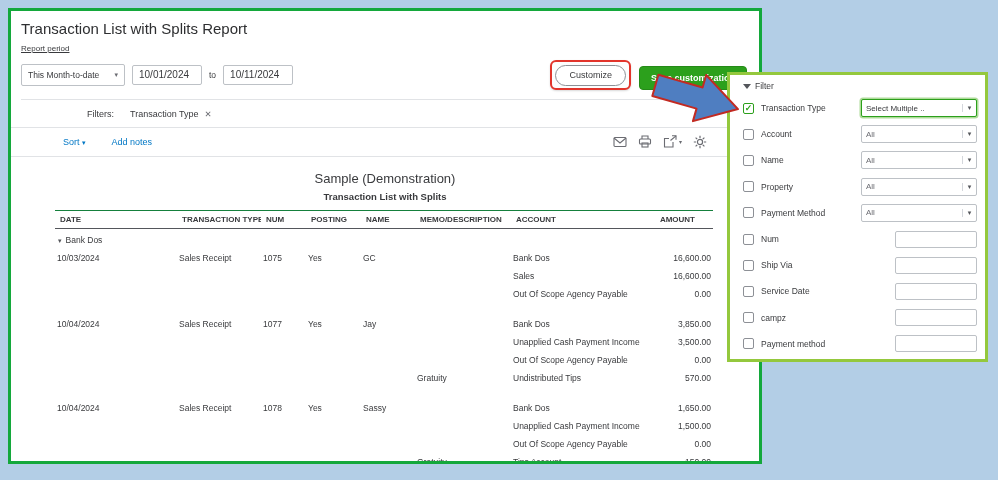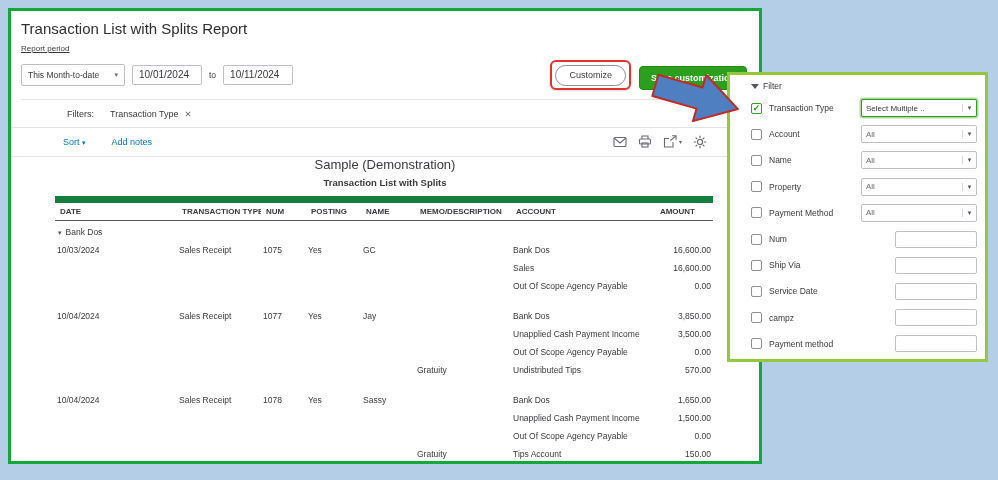--- a/index.html
+++ b/index.html
@@ -44,42 +44,42 @@
     background: #fff; border: 1px solid #8d9096; border-radius: 11px;
     font-family: "Liberation Sans", sans-serif; cursor: pointer;
   }
   .save-btn {
     height: 24px; padding: 0 11px; font-size: 9px; font-weight: bold; color: #fff;
     background: #2ca01c; border: 1px solid #258a18; border-radius: 4px;
     font-family: "Liberation Sans", sans-serif; cursor: pointer;
   }
   .hr { border-top: 1px solid #e1e3e6; margin-top: 9px; }
 
-  .filters-row { display: flex; align-items: flex-end; padding: 9px 12px 8px 56px; font-size: 9px; }
+  .filters-row { display: flex; align-items: flex-end; padding: 9px 12px 8px 76px; font-size: 9px; }
   .filters-label { color: #393a3d; }
   .filter-chip { margin-left: 16px; display: flex; align-items: center; }
   .chip-x { margin-left: 6px; font-size: 8.5px; color: #6b6c72; cursor: pointer; }
 
   .toolbar-row { display: flex; align-items: center; padding: 7px 12px 7px 52px; font-size: 9px; }
   .link { color: #0077c5; cursor: pointer; }
   .link .caret { font-size: 7px; }
   .addnotes { margin-left: 26px; }
   .icon-group { margin-left: auto; margin-right: 40px; display: flex; align-items: center; gap: 11px; }
   .tool-icon { display: flex; align-items: center; cursor: pointer; }
   .tool-icon svg { display: block; }
   .tool-icon .mini-caret { font-size: 6px; color: #6b6c72; margin-left: 2px; }
 
-  .report-area { }
+  .report-area { padding-top: 14px; }
   .report-company { text-align: center; font-size: 13px; color: #393a3d; }
   .report-title { text-align: center; font-size: 9.5px; font-weight: bold; margin-top: 5px; }
 
   table.report { border-collapse: collapse; margin: 8px 0 0 44px; width: 658px; table-layout: fixed; }
   table.report th {
     font-size: 8px; font-weight: bold; text-align: left; color: #393a3d;
-    border-top: 7px solid #15803d; border-bottom: 1px solid #54565b;
+    border-top: 1px solid #15803d; border-bottom: 1px solid #54565b;
     padding: 4px 2px 4px 5px; white-space: nowrap; overflow: hidden;
   }
   table.report th.col-amount { text-align: right; padding-right: 18px; }
   table.report td {
     font-size: 8.5px; padding: 4px 2px; color: #393a3d; white-space: nowrap; overflow: hidden;
   }
   td.col-date { padding-left: 18px; }
   td.col-amount { text-align: right; padding-right: 18px; }
   tr.group-row td { padding: 6px 0 4px 3px; font-size: 8.5px; }
   tr.group-row .caret { font-size: 7px; color: #54565b; margin-right: 4px; }
@@ -87,21 +87,21 @@
 
   
   .callout-arrow { position: absolute; left: 650px; top: 66px; z-index: 6; pointer-events: none; }
 
   
   .filter-panel {
     position: absolute; left: 727px; top: 72px;
     width: 261px; height: 290px;
     background: #fff; border: 3px solid #94c83d;
     z-index: 5;
-    padding: 6px 8px 0 21px;
+    padding: 6px 8px 0 13px;
   }
   .filter-header { display: flex; align-items: center; font-size: 8.5px; color: #393a3d; margin-bottom: 4px; cursor: pointer; }
   .tri { width: 0; height: 0; border-left: 4px solid transparent; border-right: 4px solid transparent; border-top: 5px solid #54565b; margin-right: 4px; }
   .f-row { display: flex; align-items: center; height: 26.2px; }
   .checkbox {
     width: 11px; height: 11px; border: 1px solid #8d9096; border-radius: 2px;
     margin-right: 7px; flex: 0 0 auto; background: #fff; cursor: pointer;
     font-size: 9px; line-height: 9px; text-align: center;
   }
   .checkbox.checked { color: #2ca01c; border-color: #2ca01c; font-weight: bold; }

